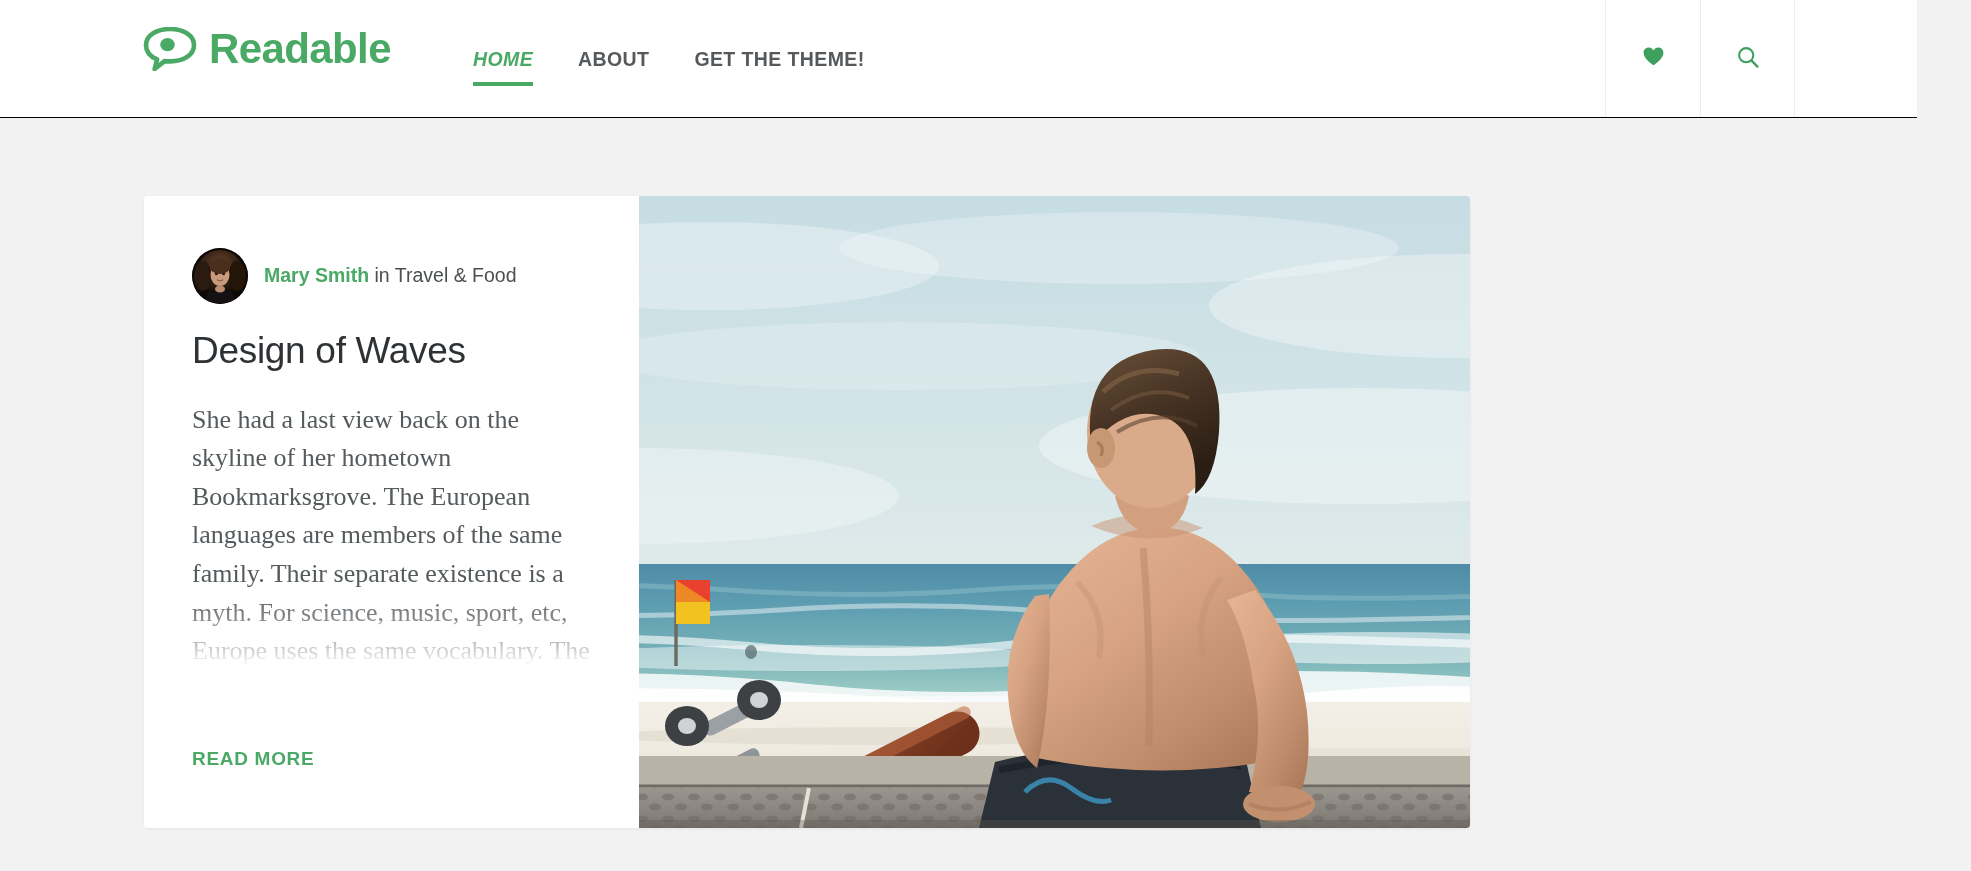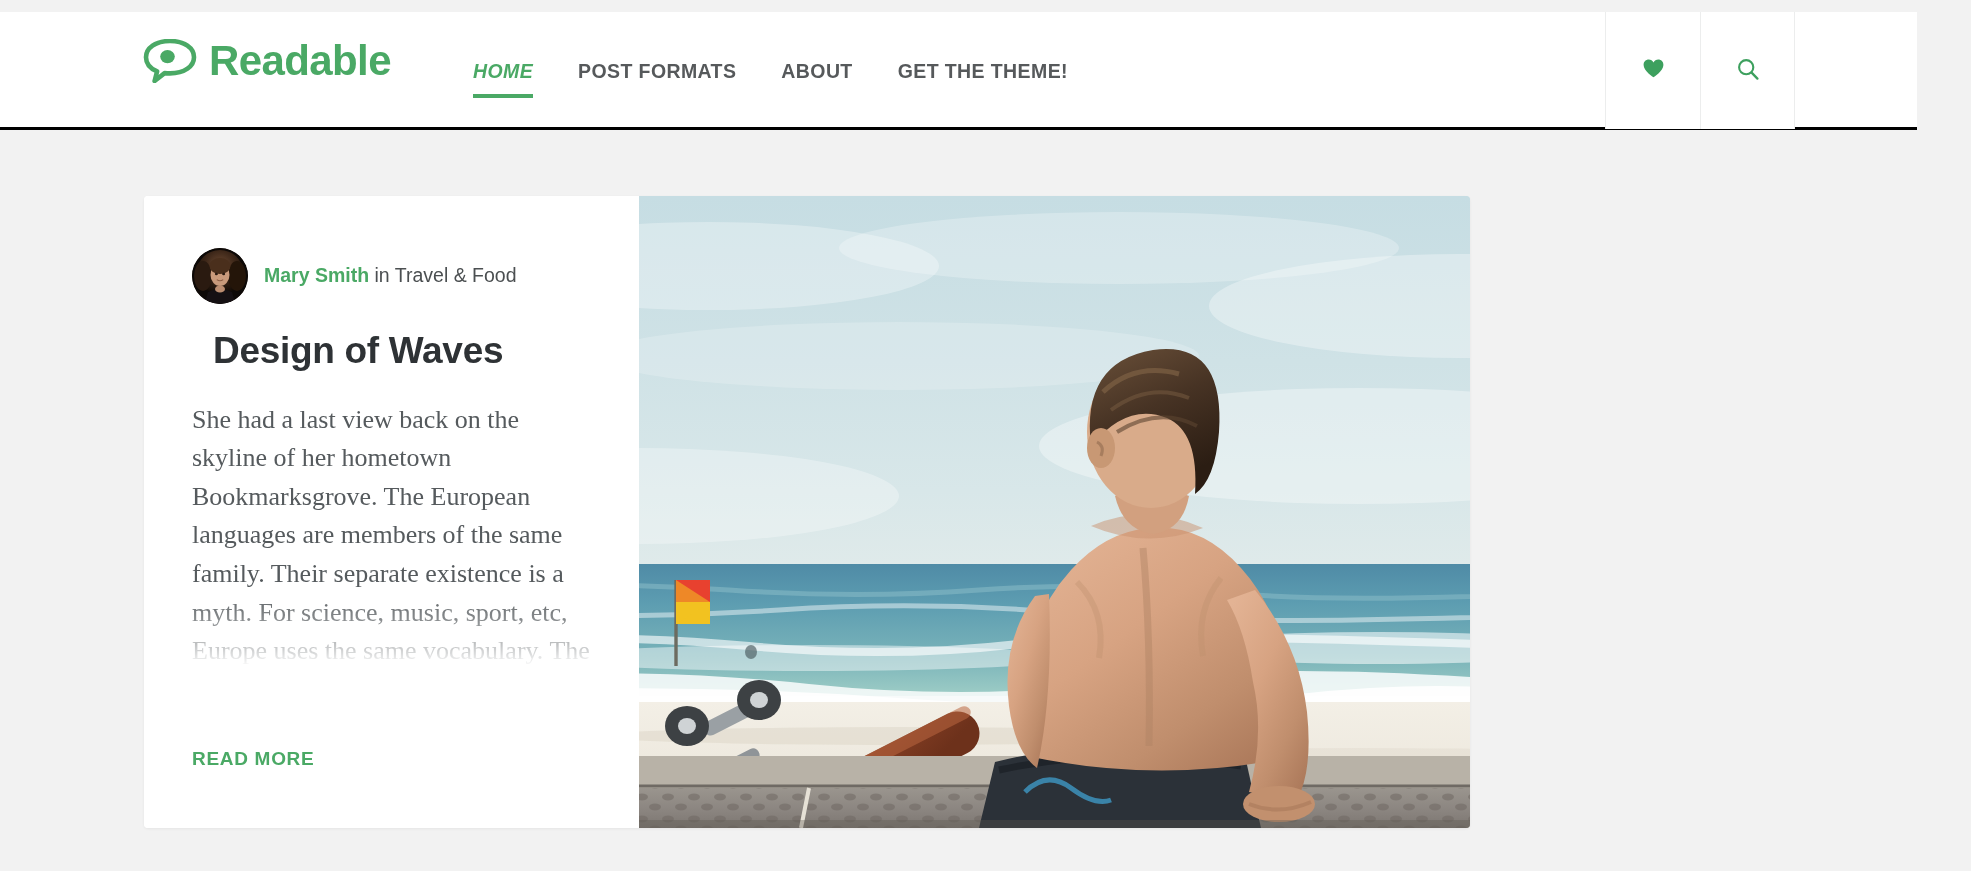--- a/index.html
+++ b/index.html
@@ -12,25 +12,25 @@
 
   body {
     background: #f2f2f2;
     font-family: "Liberation Sans", sans-serif;
     -webkit-font-smoothing: antialiased;
   }
 
   
   .site-header {
     position: absolute;
-    top: 12px; left: 0;
+    top: 0; left: 0;
     width: 1917px;
     height: 118px;
     background: #ffffff;
-    border-bottom: 3px solid #000000;
+    border-bottom: 1px solid #000000;
   }
 
   .header-inner {
     position: absolute;
     left: 0; top: 0;
     height: 118px;
     width: 1605px;
     display: flex;
     align-items: flex-start;
   }
@@ -168,28 +168,27 @@
   .meta-sep { color: #4b4f51; }
   .meta-cat {
     color: #4b4f51;
     text-decoration: none;
     cursor: pointer;
   }
 
   .post-title {
     font-size: 37px;
     line-height: 1.15;
-    font-weight: bold;
+    font-weight: normal;
     color: #2e3235;
     letter-spacing: -0.3px;
     margin-bottom: 28px;
     cursor: pointer;
     text-decoration: none;
     display: block;
-    margin-left: 21px;
   }
 
   .excerpt-wrap {
     position: relative;
     height: 272px;
     overflow: hidden;
   }
   .post-excerpt {
     font-family: "Liberation Serif", serif;
     font-size: 26px;
@@ -234,21 +233,20 @@
         <svg viewBox="0 0 54 44" width="54" height="44" aria-hidden="true">
           <path d="M27 2 C12.5 2 3 9.2 3 18.2 C3 24.3 7.4 29.6 14.1 32.4 L11.6 42 L21.6 34.1 C23.3 34.3 25.1 34.4 27 34.4 C41.5 34.4 51 27.2 51 18.2 C51 9.2 41.5 2 27 2 Z" fill="none" stroke="#4aa965" stroke-width="4.6" stroke-linejoin="round"></path>
           <ellipse cx="24.5" cy="17.6" rx="7.3" ry="6.6" fill="#4aa965"></ellipse>
         </svg>
       </span>
       <span class="logo-text">Readable</span>
     </a>
 
     <nav class="main-nav">
       <a class="nav-item active" href="#">HOME</a>
-      <a class="nav-item" href="#">POST FORMATS</a>
       <a class="nav-item" href="#">ABOUT</a>
       <a class="nav-item" href="#">GET THE THEME!</a>
     </nav>
 
   </div>
 
   <div class="header-utils">
     <div class="util-cell">
       <span class="util-icon">
         <svg width="21" height="19" viewBox="0 0 21 19" aria-hidden="true">

